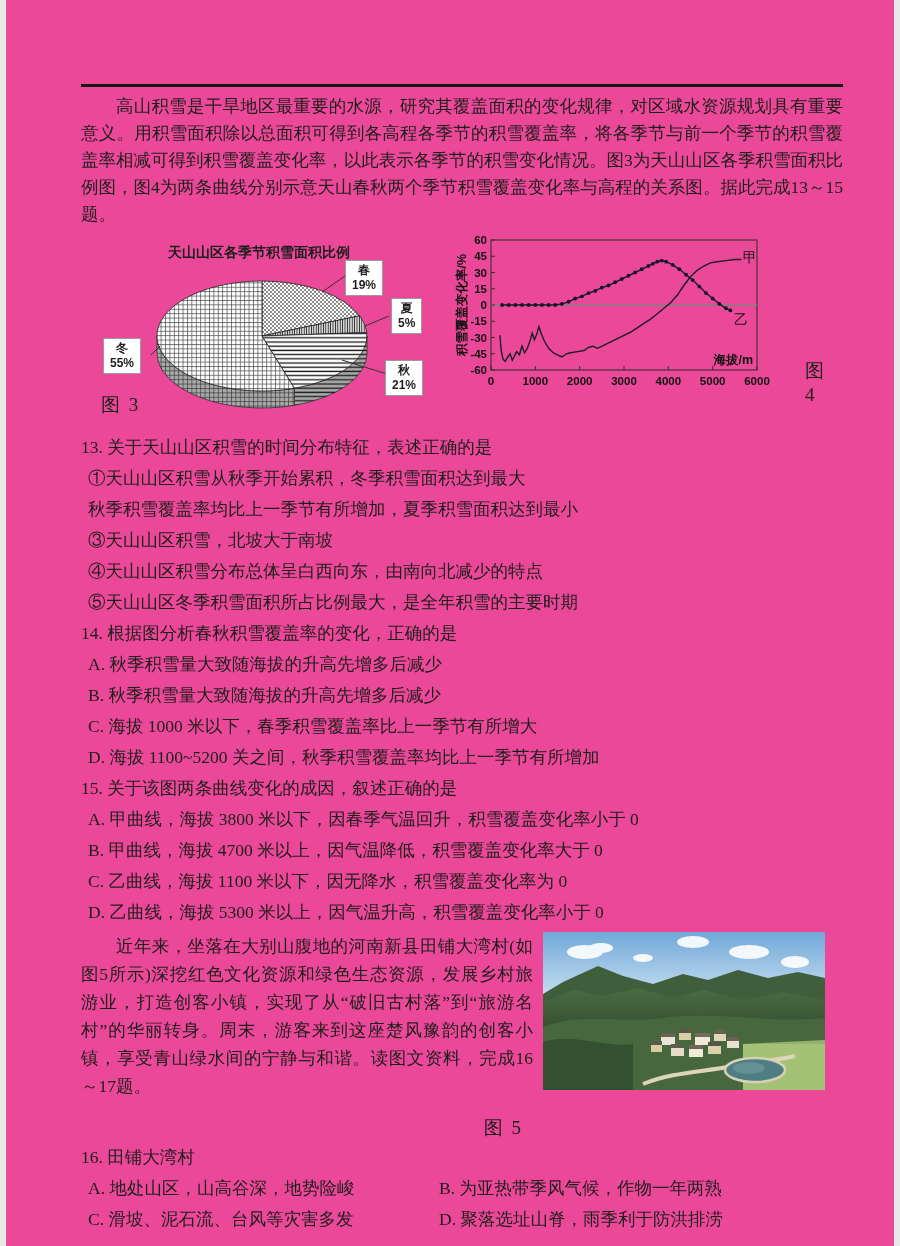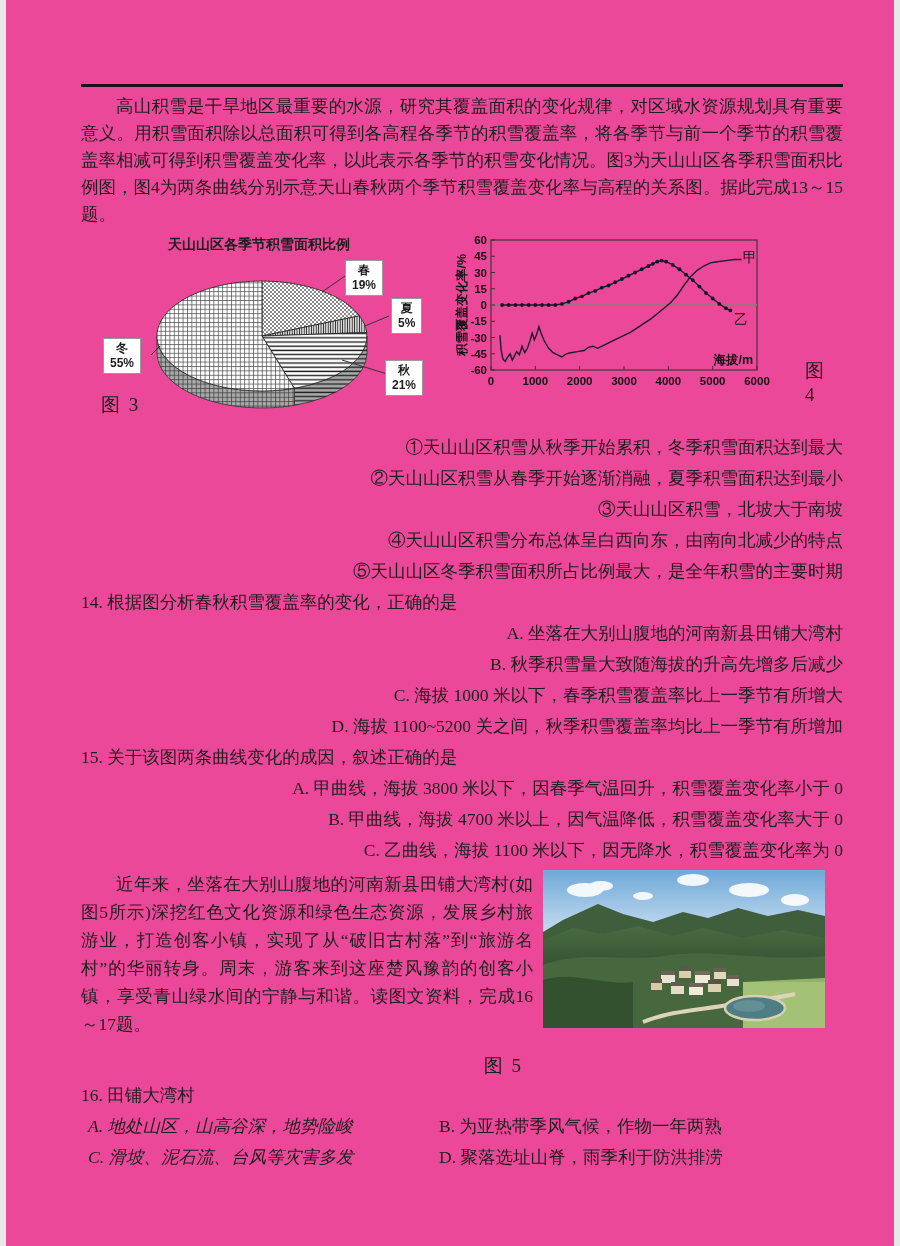--- a/index.html
+++ b/index.html
@@ -10,44 +10,44 @@
     font-family:"Liberation Serif","DejaVu Serif",serif;
   }
   .content { position:absolute; left:75px; top:84px; width:762px; }
   .top-rule { height:3px; background:#151515; margin-bottom:6px; }
 
   .para { font-size:17.5px; line-height:27px; text-align:justify; text-indent:2em; }
 
   
   .figures-row { display:flex; align-items:flex-start; margin:6px 0 2px 18px; }
   .pie-fig { position:relative; width:340px; height:196px; flex:0 0 auto; }
-  .pie-title { position:absolute; top:2px; left:0; width:320px; text-align:center;
+  .pie-title { position:absolute; top:10px; left:0; width:320px; text-align:center;
     font-family:Liberation Mono, monospace; font-weight:bold; font-size:14px; }
   .pie-svg { position:absolute; top:22px; left:0; }
   .pie-label {
     position:absolute; background:#fff; border:1px solid #9a9a9a; text-align:center;
     font-family:"Liberation Sans","DejaVu Sans",sans-serif; font-weight:bold;
     font-size:12px; line-height:15px; padding:2px 6px; z-index:3;
   }
   .pie-label span { display:block; }
   .fig-caption { font-size:19px; letter-spacing:2px; }
   .fig3-cap { position:absolute; left:2px; top:158px;text-align:center; }
   .line-fig { position:relative; width:336px; height:178px; flex:0 0 auto; margin-left:16px;text-align:right; }
   .fig4-cap { align-self:flex-end; margin:0 0 24px 14px; }
   .tick-txt { font-family:"Liberation Sans","DejaVu Sans",sans-serif; font-weight:bold; font-size:11.5px; fill:#111; }
   .ax-txt  { font-family:"Liberation Sans","DejaVu Sans",sans-serif; font-weight:bold; font-size:12.5px; fill:#111; }
   .ser-txt { font-size:14px; fill:#111; }
 
   
   .qblock { font-size:17.5px; line-height:31px; }
   .qline { white-space:nowrap; }
-  .qline.ind { padding-left:7px;text-align:right; }
+  .qline.ind { padding-left:7px; }
   .ans-row span { display:inline-block; margin-right:50px; padding-left:7px; }
   .two-col { display:flex; }
-  .two-col .opt-l { width:358px; flex:0 0 auto; padding-left:7px;font-style:italic; }
+  .two-col .opt-l { width:358px; flex:0 0 auto; padding-left:7px; }
 
   
   .village { display:flex; margin-top:4px; }
   .v-text { width:452px; font-size:17.5px; line-height:28px; text-align:justify; }
   .v-text .para-txt { text-indent:2em; display:block; }
   .fig5-cap { text-align:right; padding-right:10px; margin-top:14px; }
   .v-photo { margin-left:10px; width:282px; flex:0 0 auto; }
 </style>
 </head>
 <body>
@@ -193,40 +193,42 @@
             <text x="278.94666666666666" y="90.08333333333333" class="ser-txt">乙</text>
             <text x="298" y="130" text-anchor="end" class="ax-txt">海拔/m</text>
             <text x="11" y="71" text-anchor="middle" class="ax-txt" transform="rotate(-90 11 71)">积雪覆盖变化率/%</text>
           </svg>
       </div>
 
       <div class="fig-caption fig4-cap">图 4</div>
     </div>
 
     <div class="qblock">
+      <div class="qline">13. 关于天山山区积雪的时间分布特征，表述正确的是</div>
       <div class="qline ind">①天山山区积雪从秋季开始累积，冬季积雪面积达到最大</div>
-      <div class="qline ind">②天山山区积雪从春季开始逐渐消融，夏季积雪面积达到最小</div>
+      <div class="qline ind">秋季积雪覆盖率均比上一季节有所增加，夏季积雪面积达到最小</div>
       <div class="qline ind">③天山山区积雪，北坡大于南坡</div>
       <div class="qline ind">④天山山区积雪分布总体呈白西向东，由南向北减少的特点</div>
       <div class="qline ind">⑤天山山区冬季积雪面积所占比例最大，是全年积雪的主要时期</div>
     </div>
 
     <div class="qblock">
       <div class="qline">14. 根据图分析春秋积雪覆盖率的变化，正确的是</div>
-      <div class="qline ind">A. 坐落在大别山腹地的河南新县田铺大湾村</div>
+      <div class="qline ind">A. 秋季积雪量大致随海拔的升高先增多后减少</div>
       <div class="qline ind">B. 秋季积雪量大致随海拔的升高先增多后减少</div>
       <div class="qline ind">C. 海拔 1000 米以下，春季积雪覆盖率比上一季节有所增大</div>
       <div class="qline ind">D. 海拔 1100~5200 关之间，秋季积雪覆盖率均比上一季节有所增加</div>
     </div>
 
     <div class="qblock">
       <div class="qline">15. 关于该图两条曲线变化的成因，叙述正确的是</div>
       <div class="qline ind">A. 甲曲线，海拔 3800 米以下，因春季气温回升，积雪覆盖变化率小于 0</div>
       <div class="qline ind">B. 甲曲线，海拔 4700 米以上，因气温降低，积雪覆盖变化率大于 0</div>
       <div class="qline ind">C. 乙曲线，海拔 1100 米以下，因无降水，积雪覆盖变化率为 0</div>
+      <div class="qline ind">D. 乙曲线，海拔 5300 米以上，因气温升高，积雪覆盖变化率小于 0</div>
     </div>
 
     <div class="village">
       <div class="v-text">
         <span class="para-txt">近年来，坐落在大别山腹地的河南新县田铺大湾村(如图5所示)深挖红色文化资源和绿色生态资源，发展乡村旅游业，打造创客小镇，实现了从“破旧古村落”到“旅游名村”的华丽转身。周末，游客来到这座楚风豫韵的创客小镇，享受青山绿水间的宁静与和谐。读图文资料，完成16～17题。</span>
         <div class="fig-caption fig5-cap">图 5</div>
       </div>
       <div class="v-photo">
         <svg width="282" height="158">
           <defs>

